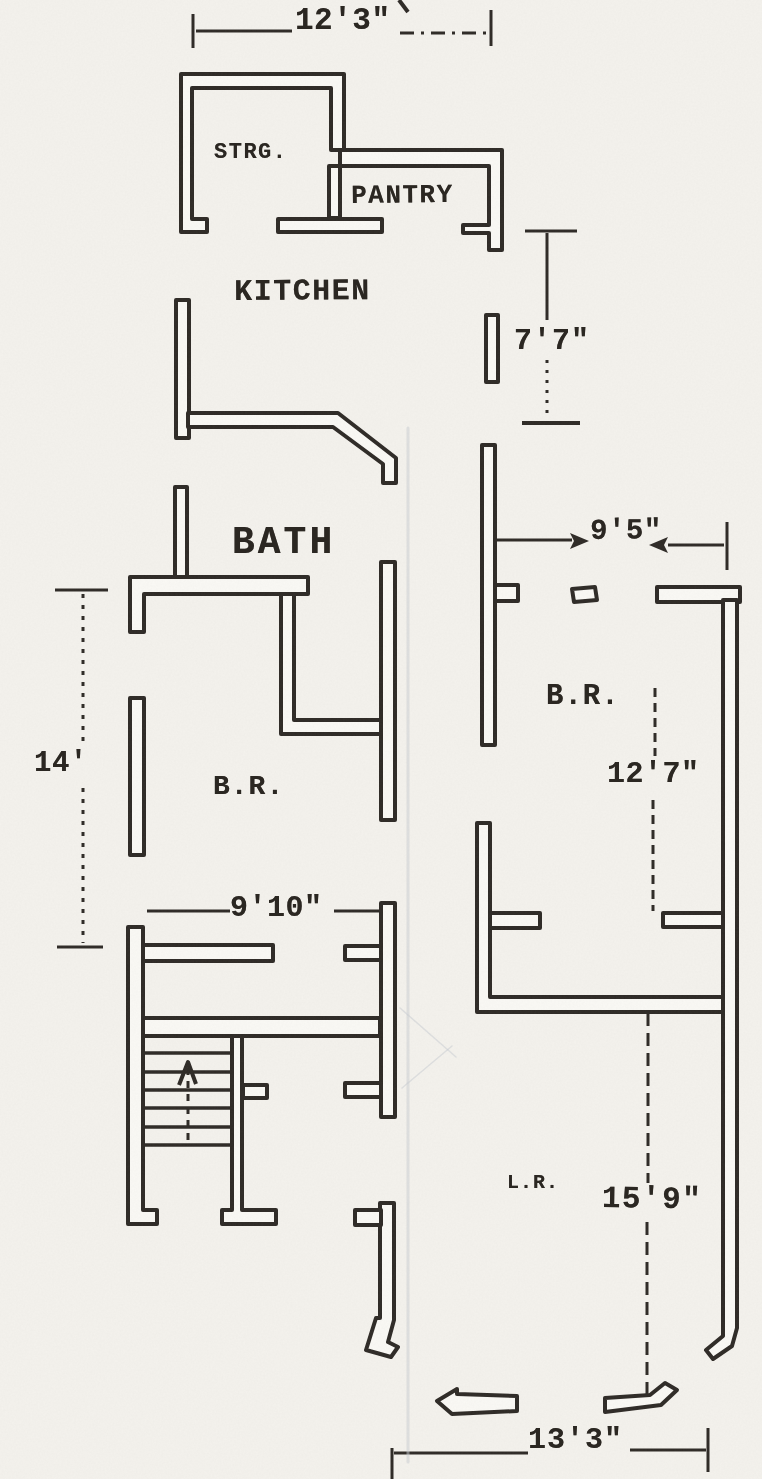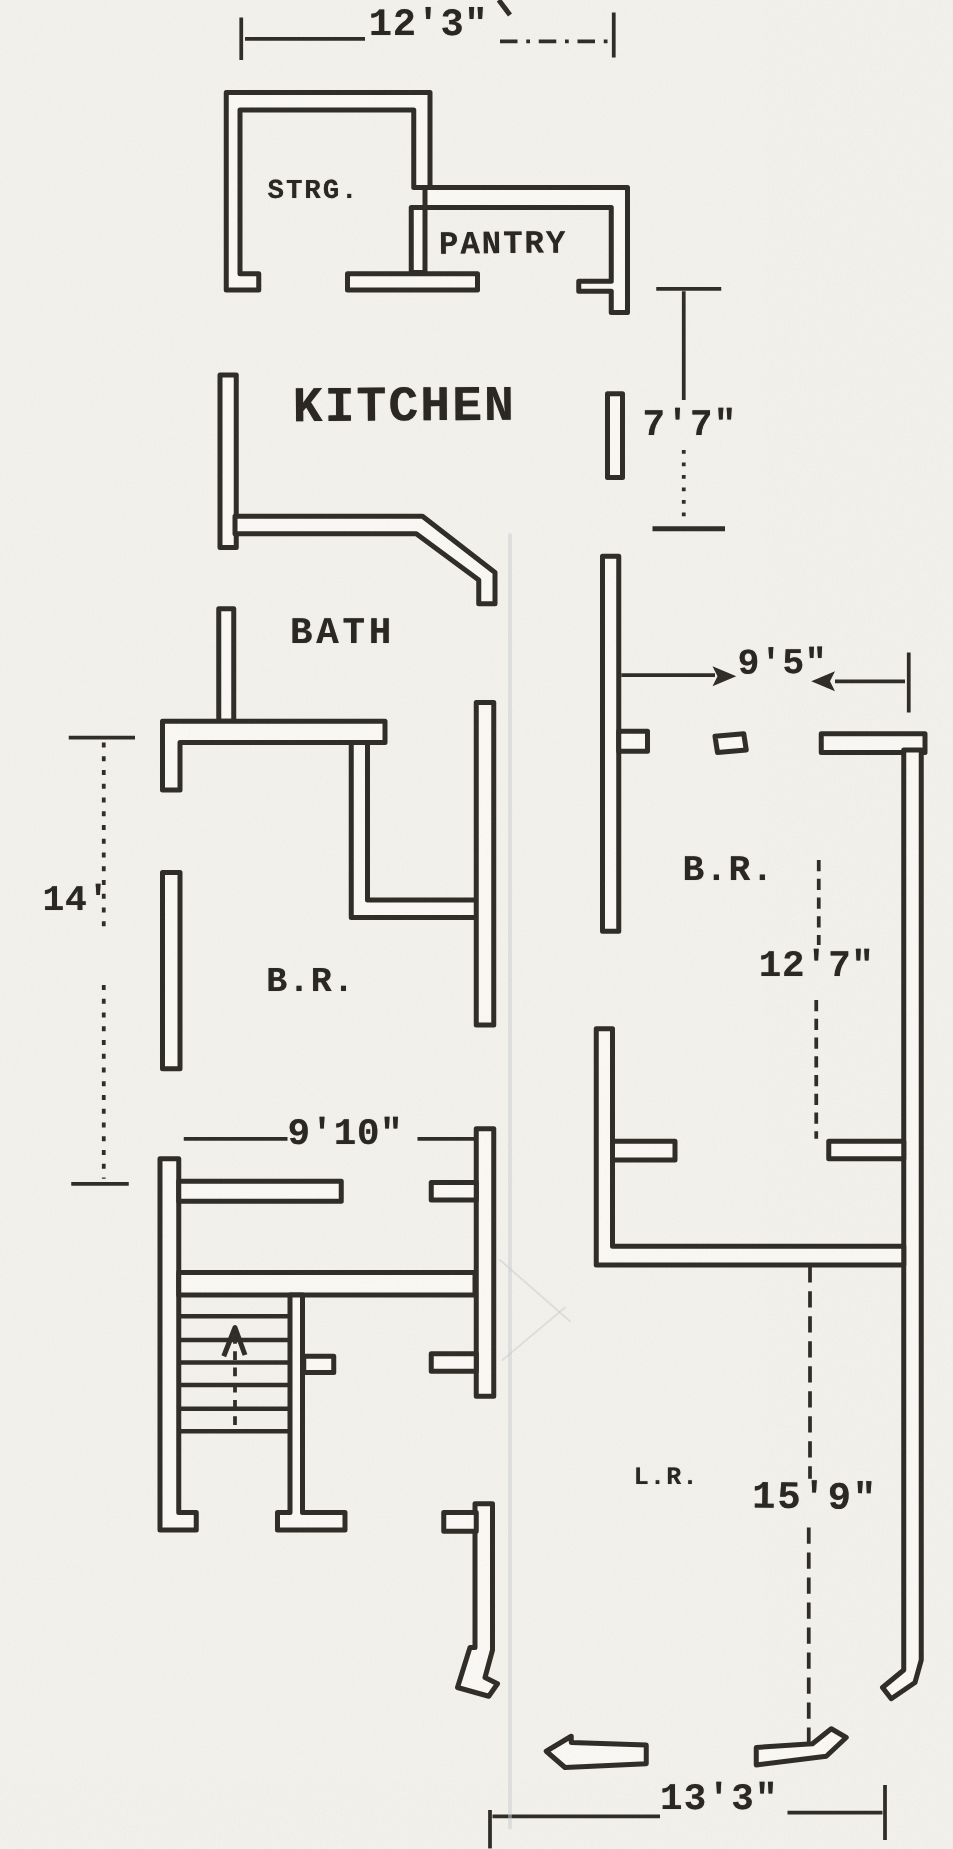--- a/index.html
+++ b/index.html
@@ -103,28 +103,28 @@
       <path d="M649,545 L668,537 L664,545 L668,553 Z" fill="#2e2a26" stroke="none"></path>
       <path d="M399,0 L408,12" fill="none" stroke="#2e2a26" stroke-width="4" stroke-linejoin="round" stroke-linecap="butt"></path>
       <path d="M408,428 L408,1462" fill="none" stroke="#c7ccd2" stroke-width="3" stroke-linecap="round" opacity="0.5"></path>
       <path d="M400,1008 L456,1057" fill="none" stroke="#c7ccd2" stroke-width="1.5" stroke-linecap="round" opacity="0.5"></path>
       <path d="M402,1088 L452,1046" fill="none" stroke="#c7ccd2" stroke-width="1.5" stroke-linecap="round" opacity="0.5"></path>
       <rect id="grain-top" x="0" y="0" width="762" height="1479" filter="url(#grain)" opacity="0.06"></rect>
   </svg>
 
   <div class="lbl" style="left:214px;top:142px;font-size:22px;letter-spacing:1.5px">STRG.</div>
   <div class="lbl" style="left:351px;top:183px;font-size:26px;letter-spacing:1.5px;transform:rotate(-0.6deg)">PANTRY</div>
-  <div class="lbl" style="left:234px;top:308px;font-size:40px;letter-spacing:1.5px;transform:rotate(-0.4deg)">KITCHEN</div>
-  <div class="lbl" style="left:232px;top:492px;font-size:30px;letter-spacing:3px">BATH</div>
+  <div class="lbl" style="left:234px;top:277px;font-size:30px;letter-spacing:1.5px;transform:rotate(-0.4deg)">KITCHEN</div>
+  <div class="lbl" style="left:232px;top:524px;font-size:38px;letter-spacing:3px">BATH</div>
   <div class="lbl" style="left:213px;top:773px;font-size:28px;letter-spacing:1px">B.R.</div>
   <div class="lbl" style="left:546px;top:682px;font-size:29px;letter-spacing:1px">B.R.</div>
   <div class="lbl" style="left:507px;top:1173px;font-size:20px;letter-spacing:1px">L.R.</div>
 
   <div class="lbl" style="left:295px;top:5px;font-size:31px;letter-spacing:0.5px">12'3"</div>
   <div class="lbl" style="left:514px;top:326px;font-size:30px;letter-spacing:1px">7'7"</div>
   <div class="lbl" style="left:590px;top:517px;font-size:29px;letter-spacing:0.5px;transform:rotate(-0.6deg)">9'5"</div>
-  <div class="lbl" style="left:34px;top:706px;font-size:29px;letter-spacing:0.5px">14'</div>
+  <div class="lbl" style="left:34px;top:749px;font-size:29px;letter-spacing:0.5px">14'</div>
   <div class="lbl" style="left:230px;top:893px;font-size:30px;letter-spacing:0.5px">9'10"</div>
   <div class="lbl" style="left:607px;top:759px;font-size:30px;letter-spacing:0.5px">12'7"</div>
   <div class="lbl" style="left:602px;top:1183px;font-size:31px;letter-spacing:1.5px;transform:rotate(0.8deg)">15'9"</div>
   <div class="lbl" style="left:528px;top:1425px;font-size:30px;letter-spacing:1px">13'3"</div>
 
 </div>
 
 </body></html>

